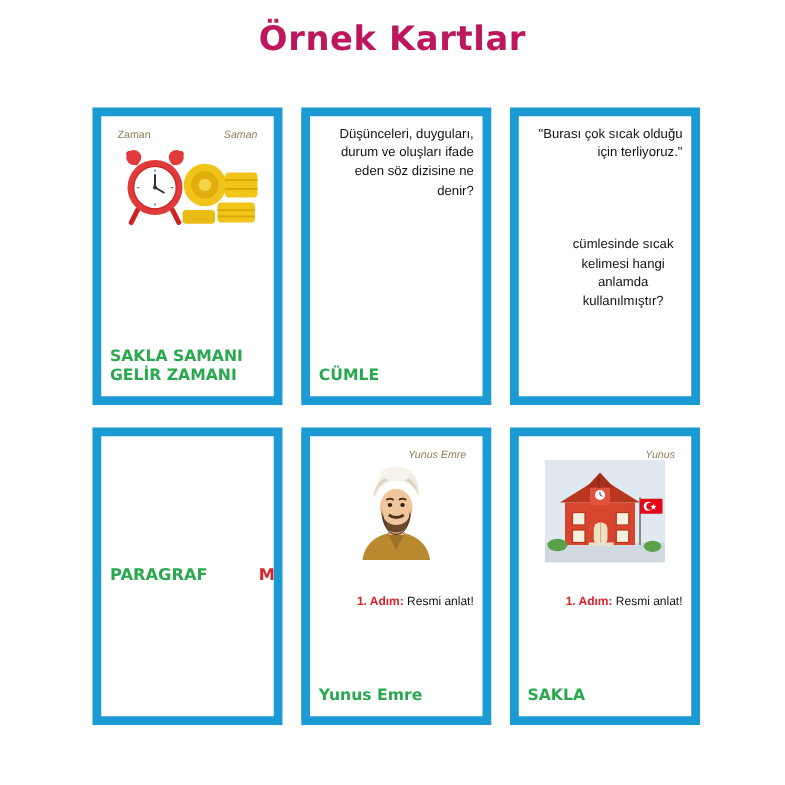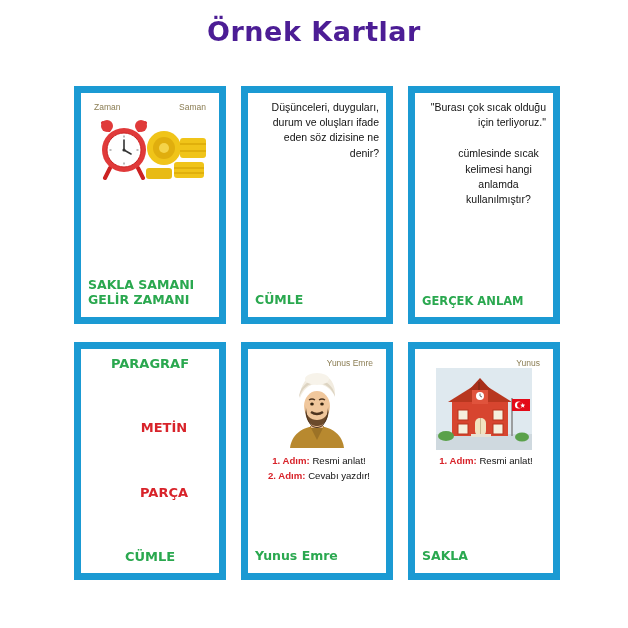--- a/index.html
+++ b/index.html
@@ -19,21 +19,21 @@
     width: 628px;
     height: 628px;
     box-sizing: border-box;
   }
   .page-title {
     text-align: center;
     font-family: "DejaVu Sans", sans-serif;
     font-weight: bold;
     font-size: 27px;
     letter-spacing: 0.5px;
-    color: #4c1d95;
+    color: #be185d;
     margin: 16px 0 0 0;
     padding: 0;
   }
   .grid {
     position: absolute;
     top: 70px;
     left: 74px;
     width: 486px;
     display: flex;
     flex-wrap: wrap;
@@ -49,20 +49,21 @@
     flex-direction: column;
     position: relative;
     overflow: hidden;
   }
   .card-inner {
     flex: 1;
     display: flex;
     flex-direction: column;
     padding: 7px 7px 9px 7px;
     box-sizing: border-box;
+    gap: 21px;
   }
 
   
   .question-text {
     font-size: 10.5px;
     line-height: 1.45;
     color: #111111;
     text-align: right;
   }
   .question-text.centered {
@@ -88,39 +89,39 @@
     text-align: center;
   }
   .steps .row {
     margin-bottom: 1px;
   }
   .step-num {
     color: #d8232a;
     font-weight: bold;
   }
   .steps-left {
-    text-align: center;
+    text-align: right;
     padding-left: 4px;
   }
 
   
   .pic-area {
     position: relative;
     height: 96px;
     margin-top: 2px;
   }
   .pic-caption {
     position: absolute;
     top: 0;
     font-size: 8.5px;
     color: #8b7d53;
     font-family: "Liberation Sans", sans-serif;
   }
   .cap-left { left: 6px; }
-  .cap-right { right: 6px; }
+  .cap-right { right: 6px; font-style: italic; }
 
   .spacer { flex: 1; }
 
   
   .clock {
     position: absolute;
     left: 10px;
     top: 16px;
     width: 52px;
     height: 62px;
@@ -147,21 +148,21 @@
     transform: translateX(-50%);
     top: 10px;
     width: 96px;
     height: 82px;
   }
 
   
   .wordlist {
     flex: 1;
     display: flex;
-    flex-direction: column;
+    flex-direction: row;
     justify-content: space-between;
     align-items: center;
     gap: 13px;
   }
   .wordlist .w {
     font-family: "DejaVu Sans", sans-serif;
     font-weight: bold;
     font-size: 13px;
     color: #2aa84f;
   }
@@ -233,21 +234,20 @@
         <div class="answer-label">CÜMLE</div>
       </div>
     </div>
 
     <div class="card">
       <div class="card-inner">
         <div class="question-text">"Burası çok sıcak olduğu için terliyoruz."</div>
         <div style="height:16px"></div>
         <div class="question-text centered">cümlesinde sıcak kelimesi hangi anlamda kullanılmıştır?</div>
         <div class="spacer"></div>
-        <div class="answer-label small">GERÇEK ANLAM</div>
       </div>
     </div>
 
     <div class="card">
       <div class="card-inner">
         <div class="wordlist">
           <div class="w">PARAGRAF</div>
           <div class="w red">METİN</div>
           <div class="w red">PARÇA</div>
           <div class="w">CÜMLE</div>
@@ -283,24 +283,20 @@
             <path d="M18 28 C18 12 28 4 36 4 C46 4 54 12 53 26 C48 18 42 14 35 14 C27 14 21 20 18 28 Z" fill="#f2ece0"></path>
             <path d="M17 28 C20 18 27 13 35 13 C43 13 50 18 53 27 C53 20 47 10 35 10 C24 10 17 19 17 28 Z" fill="#ddd4c2"></path>
             <ellipse cx="35" cy="9" rx="12" ry="6" fill="#f7f3ea"></ellipse>
           </svg>
         </div>
 
         <div class="steps steps-left">
           <div class="row">
             <span class="step-num">1. Adım:</span>
             <span>Resmi anlat!</span>
-          </div>
-          <div class="row">
-            <span class="step-num">2. Adım:</span>
-            <span>Cevabı yazdır!</span>
           </div>
         </div>
 
         <div class="spacer"></div>
         <div class="answer-label">Yunus Emre</div>
       </div>
     </div>
 
     <div class="card">
       <div class="card-inner">

